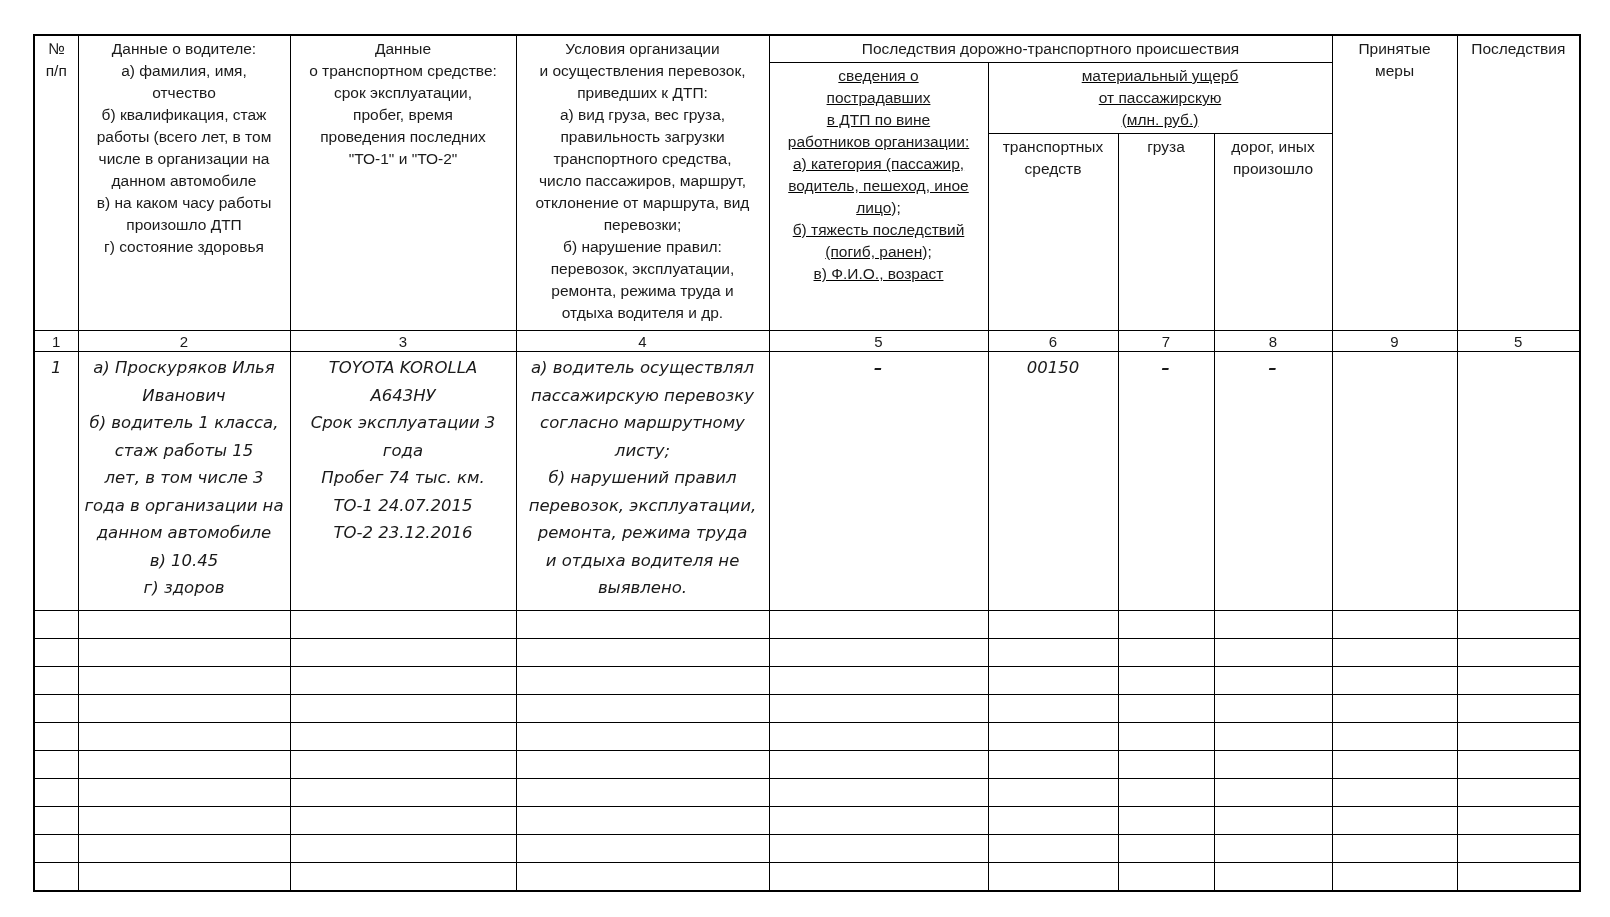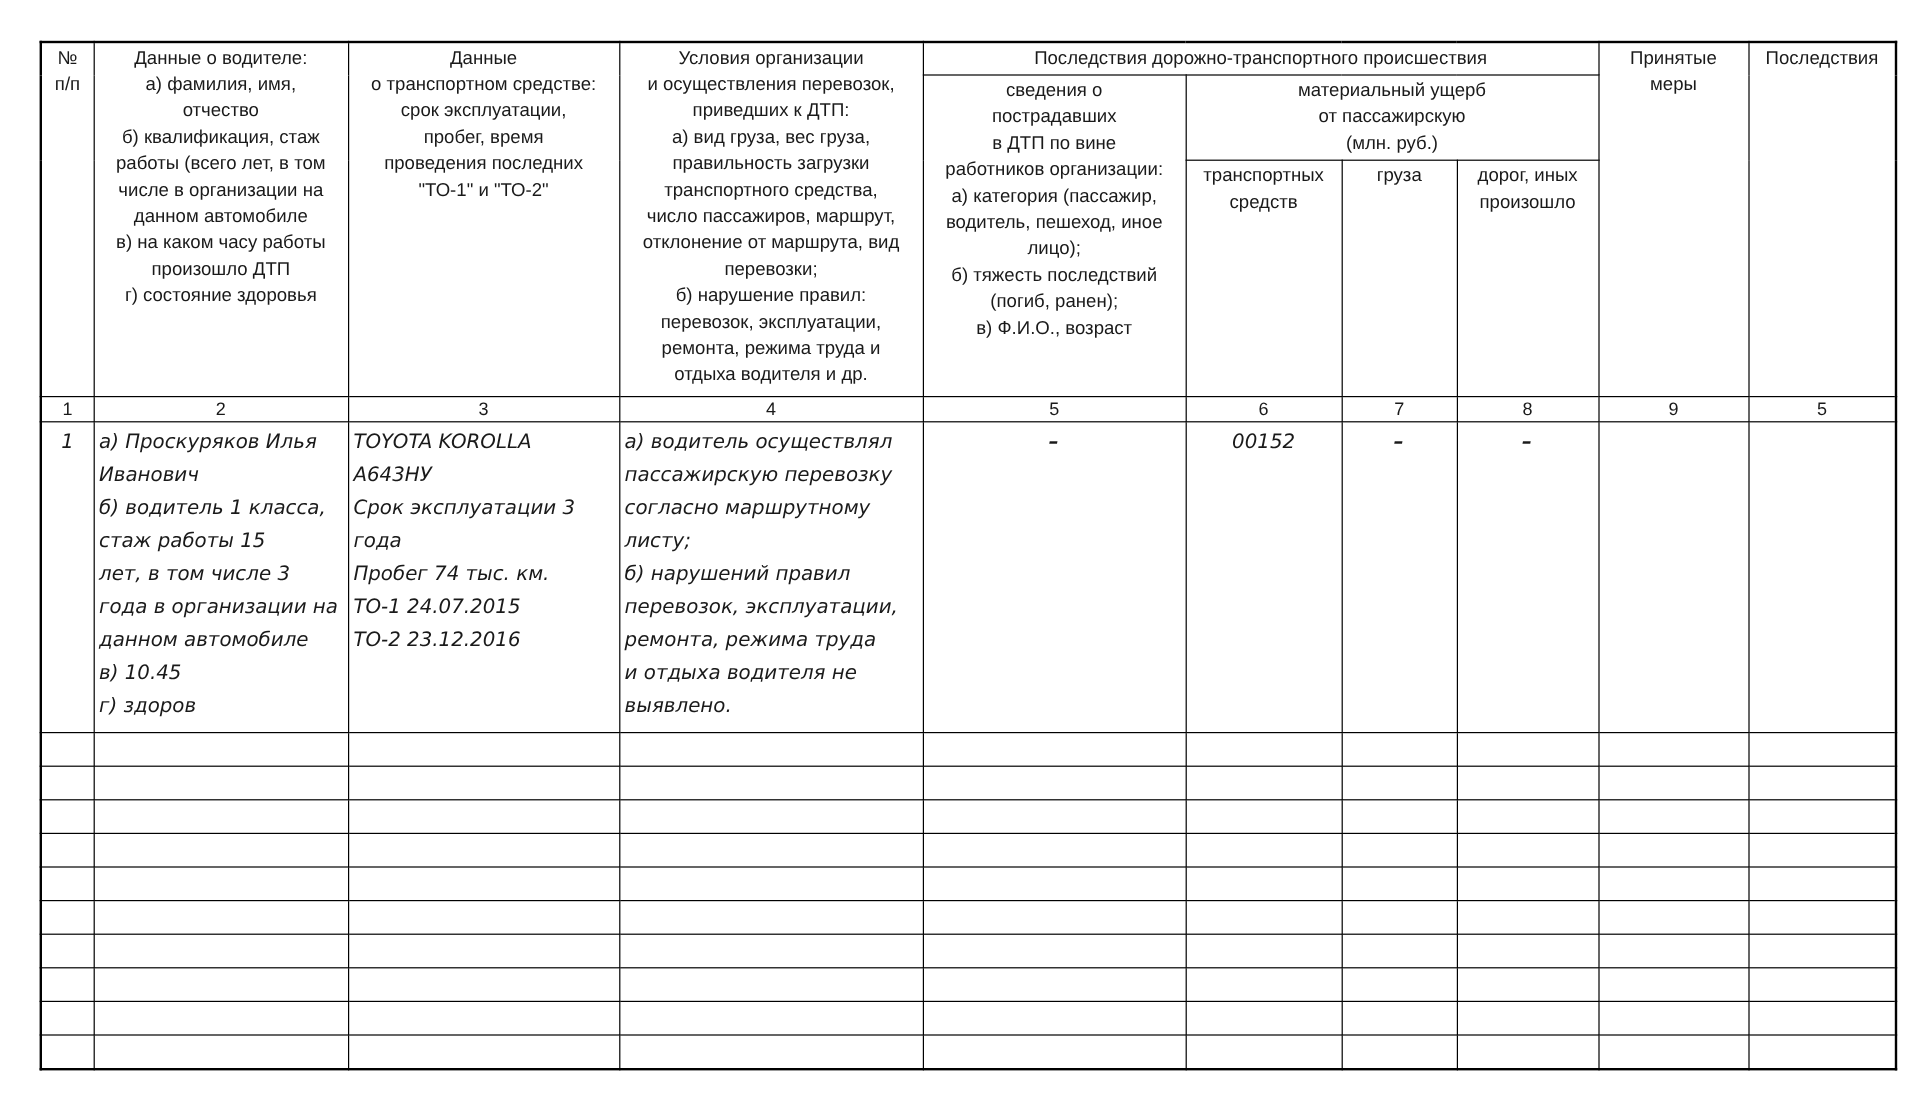--- a/index.html
+++ b/index.html
@@ -26,38 +26,38 @@
     color: #1a1a1a;
   }
   table.dtp th {
     font-weight: normal;
     text-align: center;
     white-space: pre-line;
     font-size: 15.5px;
     line-height: 22px;
   }
   tr.hdr-1 { height: 25px; }
-  tr.hdr-2 { height: 66px; }
+  tr.hdr-2 { height: 66px; text-decoration: underline; }
   tr.hdr-3 { height: 197px; }
   tr.nums { height: 21px; }
   tr.nums th {
     vertical-align: middle;
     padding: 0;
     line-height: 19px;
     font-size: 15px;
   }
   tr.entry { height: 259px; }
   td.hw {
     font-family: "DejaVu Sans", sans-serif;
     font-style: italic;
     color: #1d76c2;
     font-size: 16.5px;
     line-height: 27.5px;
     white-space: pre-line;
-    text-align: left;
+    text-align: center;
     padding: 7px 10px 0 10px;
   }
   td.hw.center { text-align: center; padding-left: 2px; padding-right: 2px; }
   td.hw.dash { font-weight: bold; letter-spacing: 1px; }
   tr.empty { height: 28px; }
   tr.empty td { padding: 0; }
 </style>
 </head>
 <body>
 
@@ -167,21 +167,21 @@
       <td class="hw">а) водитель осуществлял
 пассажирскую перевозку
 согласно маршрутному
 листу;
 б) нарушений правил
 перевозок, эксплуатации,
 ремонта, режима труда
 и отдыха водителя не
 выявлено.</td>
       <td class="hw center dash">–</td>
-      <td class="hw center">00152</td>
+      <td class="hw center">00150</td>
       <td class="hw center dash">–</td>
       <td class="hw center dash">–</td>
       <td class="hw"></td>
       <td class="hw"></td>
     </tr>
   <tr class="empty">
         <td></td>
         <td></td>
         <td></td>
         <td></td>

